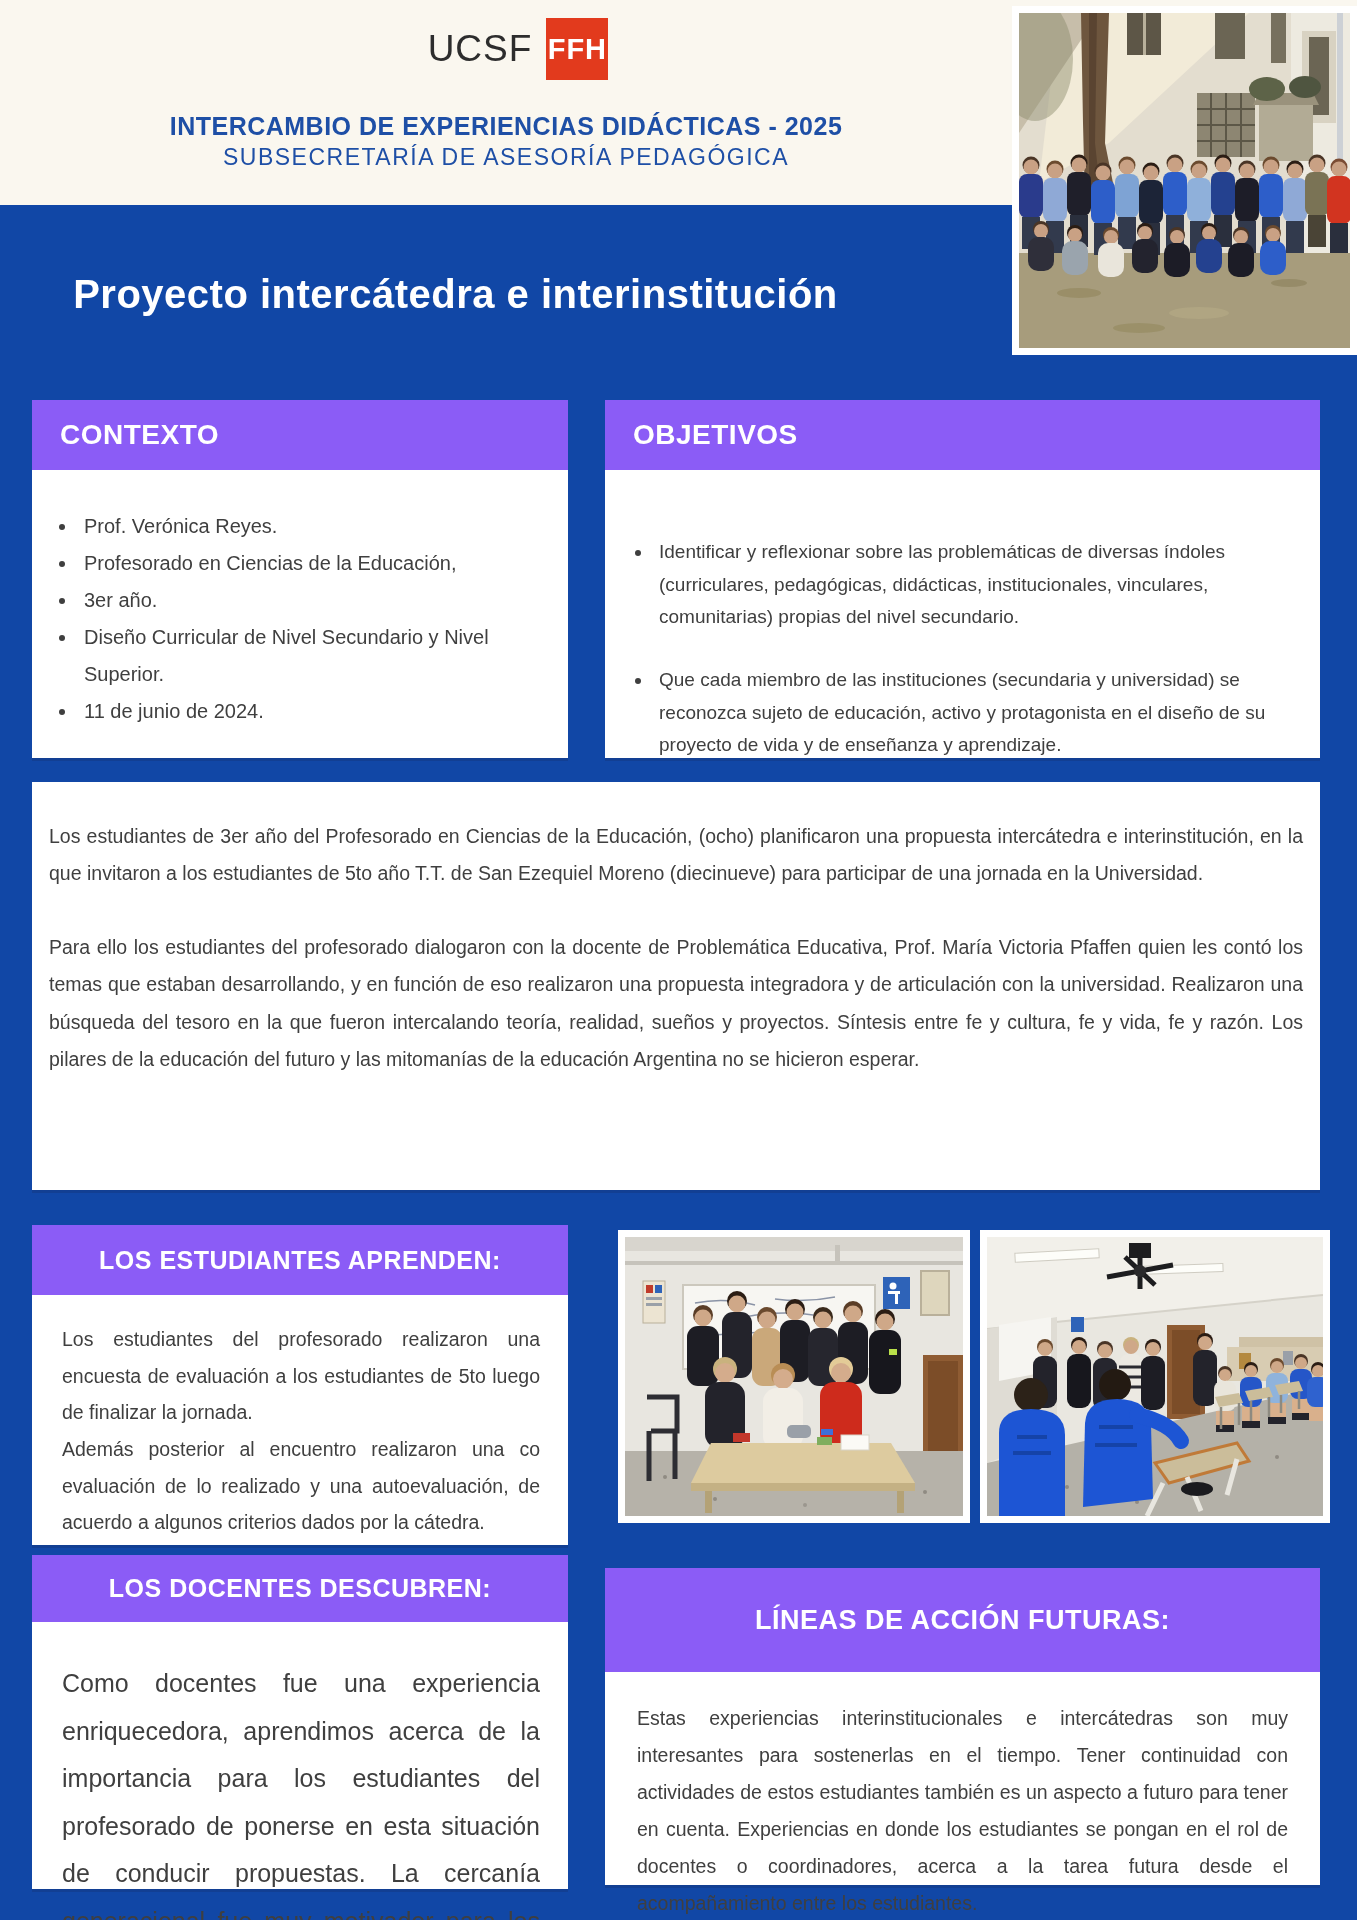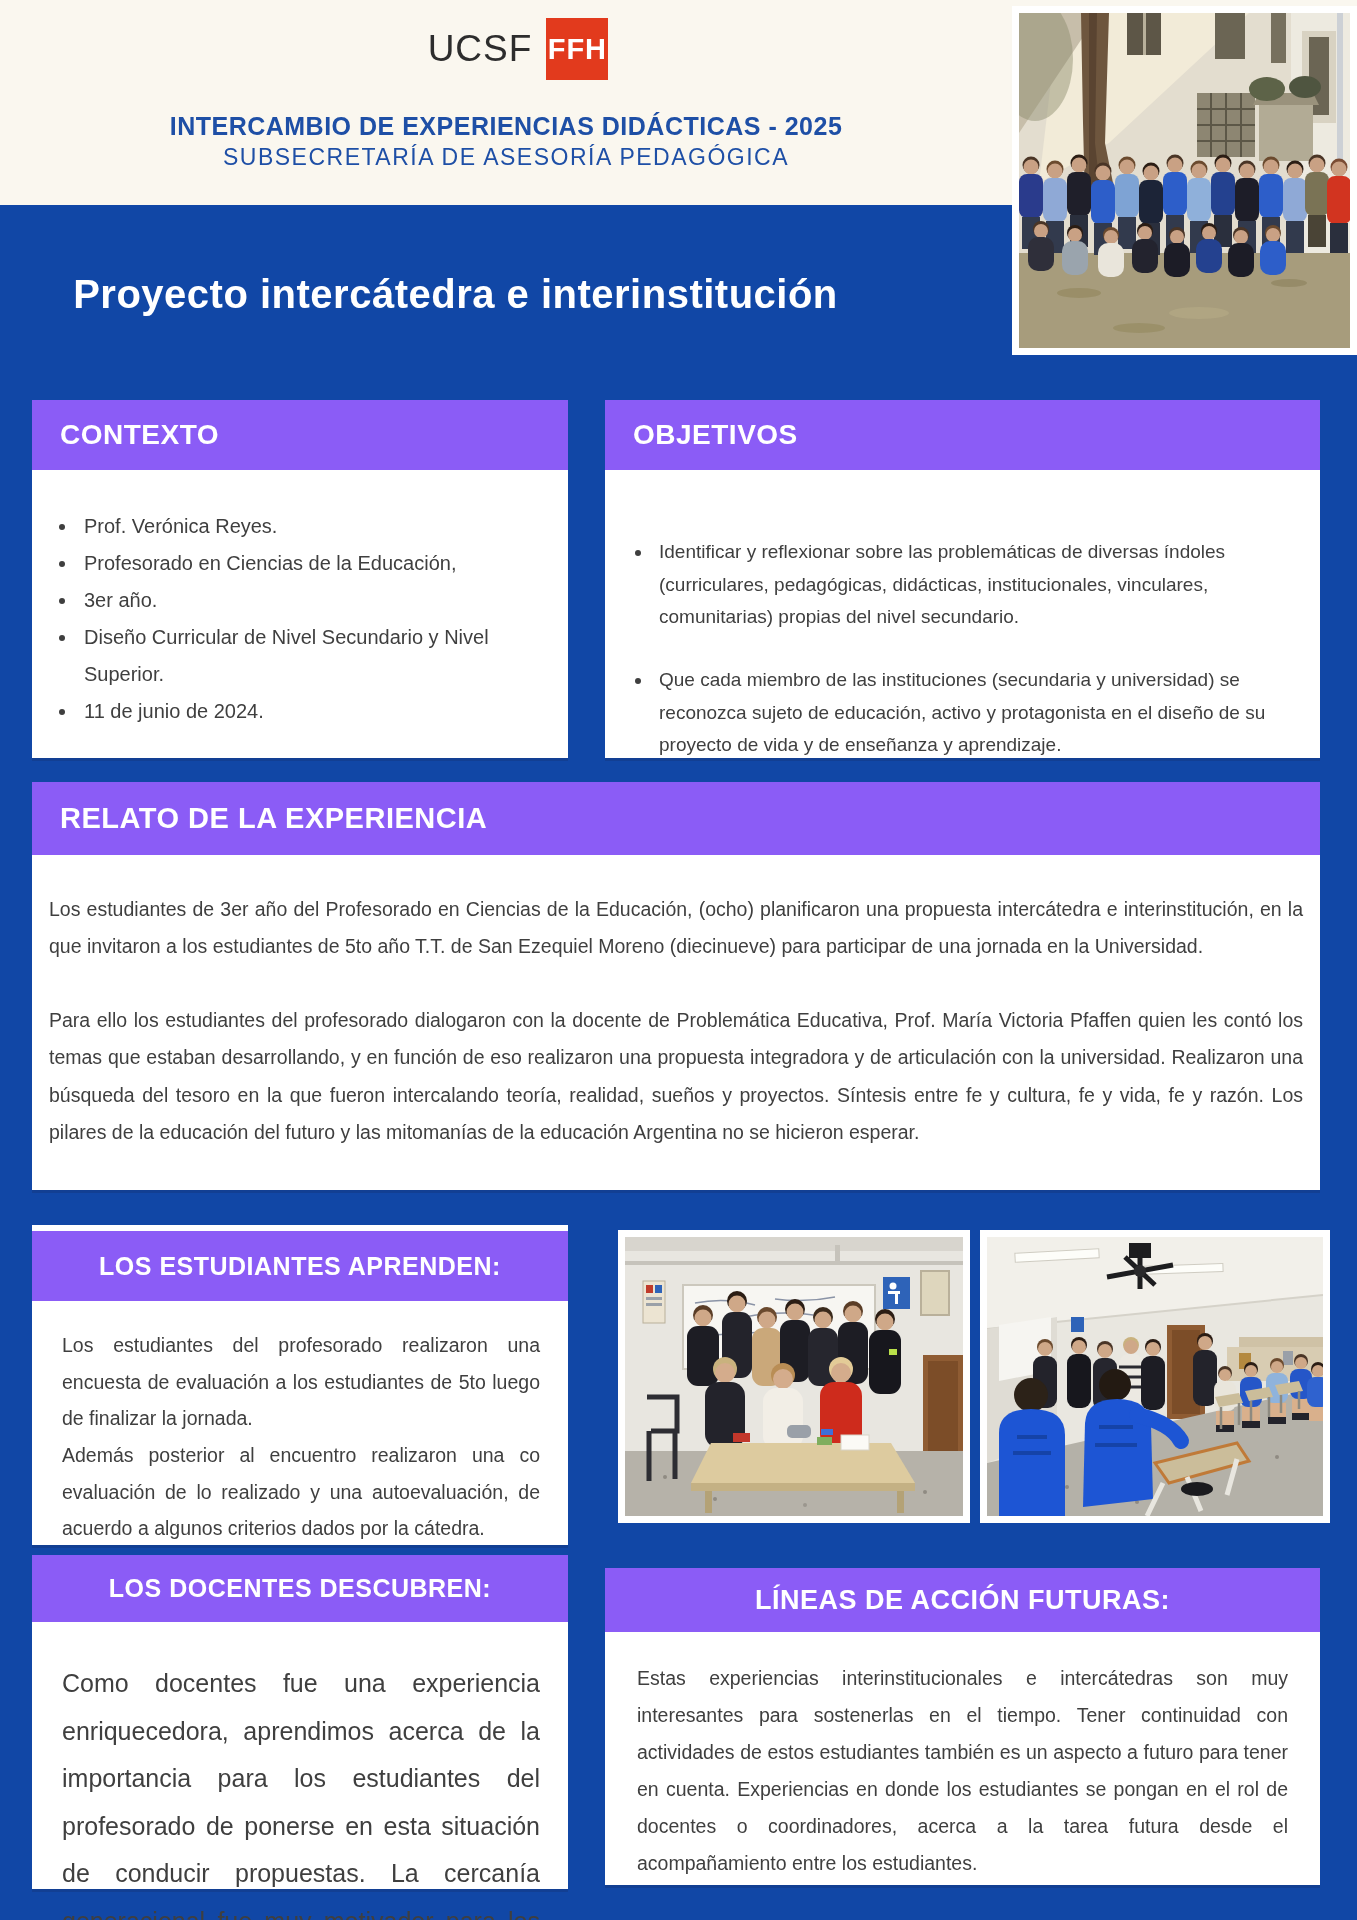--- a/index.html
+++ b/index.html
@@ -45,31 +45,31 @@
   .box-objetivos .box-header{height:70px;font-size:28px;}
   .box-objetivos ul{margin:0;padding:66px 34px 0 48px;font-size:19px;line-height:1.72;}
   .box-objetivos li{padding-left:6px;margin-bottom:30px;}
 
   .box-relato{left:32px;top:782px;width:1288px;height:408px;}
   .box-relato .box-header{height:73px;font-size:29px;}
   .box-relato .body{padding:36px 17px 0 17px;font-size:19.5px;line-height:1.92;text-align:justify;}
   .box-relato .body p{margin:0 0 36px 0;}
 
   .box-estudiantes{left:32px;top:1225px;width:536px;height:320px;}
-  .box-estudiantes .box-header{height:70px;font-size:25px;margin-top:6px;}
+  .box-estudiantes .box-header{height:70px;font-size:25px;}
   .box-estudiantes .body{padding:26px 28px 0 30px;font-size:19.5px;line-height:1.88;text-align:justify;}
   .box-estudiantes .body p{margin:0;}
 
   .box-docentes{left:32px;top:1555px;width:536px;height:334px;}
   .box-docentes .box-header{height:67px;font-size:25px;}
   .box-docentes .body{padding:38px 28px 0 30px;font-size:25px;line-height:1.9;text-align:justify;}
   .box-docentes .body p{margin:0;}
 
   .box-lineas{left:605px;top:1568px;width:715px;height:317px;}
-  .box-lineas .box-header{height:64px;font-size:27px;}
+  .box-lineas .box-header{height:104px;font-size:27px;}
   .box-lineas .body{padding:28px 32px 0 32px;font-size:19.5px;line-height:1.9;text-align:justify;}
   .box-lineas .body p{margin:0;}
 </style>
 </head>
 <body>
 
 <div class="cream-band"></div>
 
 <div class="logo-row">
   <span class="logo-ucsf">UCSF</span>
@@ -252,21 +252,20 @@
 
 <div class="box box-objetivos">
   <div class="box-header left">OBJETIVOS</div>
   <ul>
     <li>Identificar y reflexionar sobre las problemáticas de diversas índoles (curriculares, pedagógicas, didácticas, institucionales, vinculares, comunitarias) propias del nivel secundario.</li>
     <li>Que cada miembro de las instituciones (secundaria y universidad) se reconozca sujeto de educación, activo y protagonista en el diseño de su proyecto de vida y de enseñanza y aprendizaje.</li>
   </ul>
 </div>
 
 <div class="box box-relato">
-  <div class="box-header left">RELATO DE LA EXPERIENCIA</div>
   <div class="body">
     <p>Los estudiantes de 3er año del Profesorado en Ciencias de la Educación, (ocho) planificaron una propuesta intercátedra e interinstitución, en la que invitaron a los estudiantes de 5to año T.T. de San Ezequiel Moreno (diecinueve) para participar de una jornada en la Universidad.</p>
     <p>Para ello los estudiantes del profesorado dialogaron con la docente de Problemática Educativa, Prof. María Victoria Pfaffen quien les contó los temas que estaban desarrollando, y en función de eso realizaron una propuesta integradora y de articulación con la universidad. Realizaron una búsqueda del tesoro en la que fueron intercalando teoría, realidad, sueños y proyectos. Síntesis entre fe y cultura, fe y vida, fe y razón. Los pilares de la educación del futuro y las mitomanías de la educación Argentina no se hicieron esperar.</p>
   </div>
 </div>
 
 <div class="box box-estudiantes">
   <div class="box-header center">LOS ESTUDIANTES APRENDEN:</div>
   <div class="body">
     <p>Los estudiantes del profesorado realizaron una encuesta de evaluación a los estudiantes de 5to luego de finalizar la jornada.</p>

